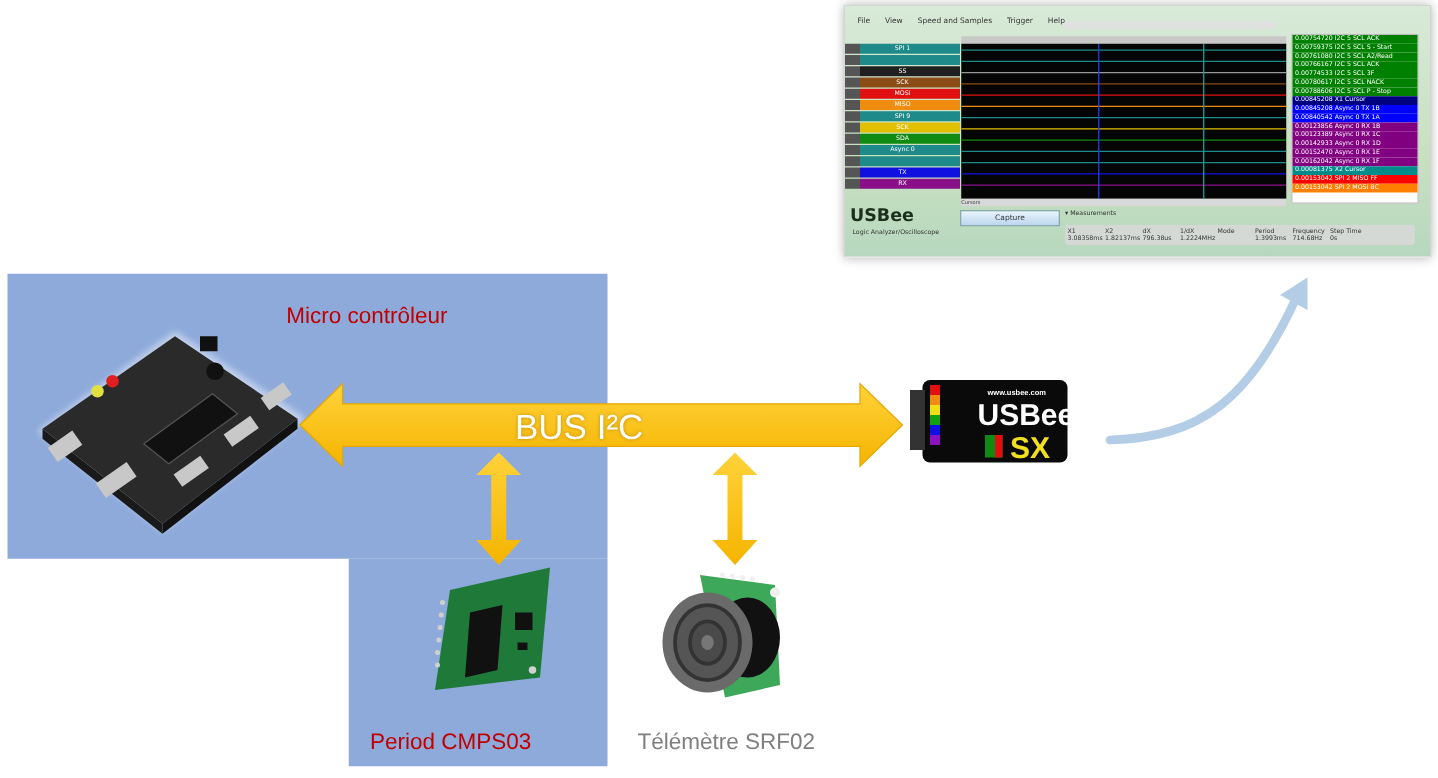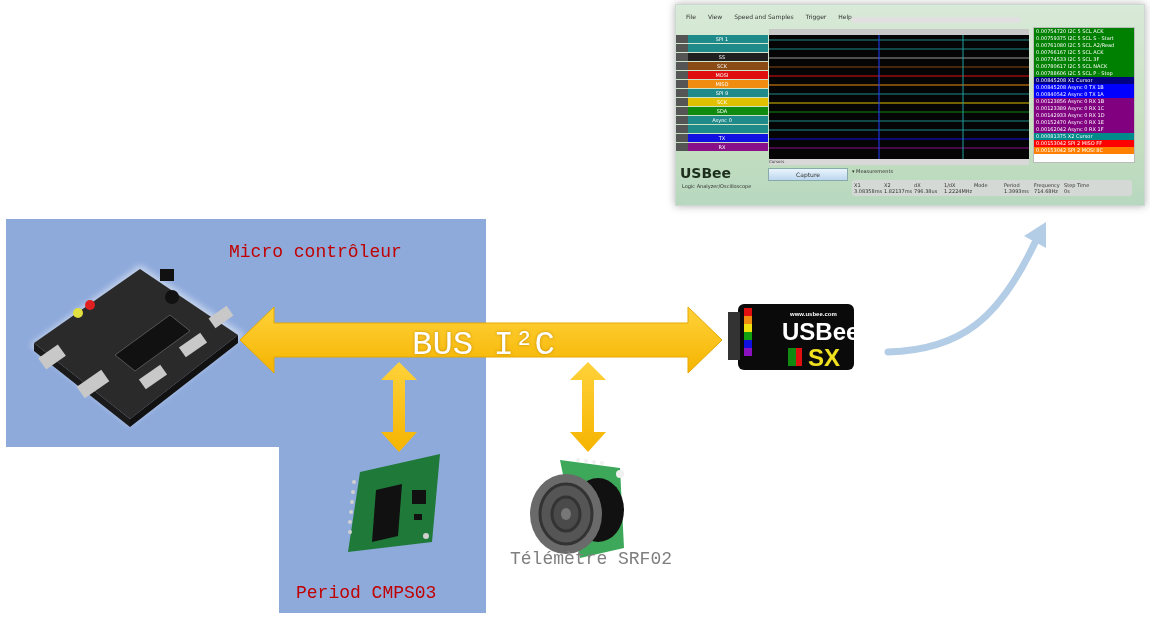--- a/index.html
+++ b/index.html
@@ -1,25 +1,25 @@
 <!DOCTYPE html>
 <html><head>
 <meta charset="utf-8">
 <style>
   html,body{margin:0;padding:0;}
   body{width:1150px;height:622px;position:relative;background:#ffffff;overflow:hidden;font-family:"DejaVu Sans",sans-serif;}
   .abs{position:absolute;}
   
   #zone-top{left:6px;top:219px;width:480px;height:228px;background:#8eaadb;}
   #zone-bottom{left:279px;top:447px;width:207px;height:166px;background:#8eaadb;}
-  .label{position:absolute;font-family:Liberation Mono, monospace;font-size:18px;white-space:nowrap;}
+  .label{position:absolute;font-family:Liberation Sans, sans-serif;font-size:18px;white-space:nowrap;}
   #lbl-micro{left:229px;top:242px;color:#c00000;}
   #lbl-compas{left:296px;top:583px;color:#c00000;}
-  #lbl-telem{left:510px;top:549px;color:#7f7f7f;}
-  #bus-label{left:412px;top:326px;color:#fff;font-size:34px;text-shadow:0 0 3px rgba(150,100,0,.6);}
+  #lbl-telem{left:510px;top:583px;color:#7f7f7f;}
+  #bus-label{left:412px;top:326px;color:#fff;font-size:28px;text-shadow:0 0 3px rgba(150,100,0,.6);}
   
   #app{left:675px;top:4px;width:468px;height:200px;border:1px solid #cfd8d0;background:linear-gradient(180deg,#d8ead8 0%,#c8e0c0 60%,#b7d8bf 100%);box-shadow:0 0 8px rgba(0,0,0,.3);}
   #app-menubar{left:0;top:8px;width:100%;height:14px;font-size:6px;color:#333;}
   #app-menubar span{margin-left:10px;}
   #app-slider{left:175px;top:12px;width:170px;height:6px;background:#e0e0e0;border-radius:3px;}
   #app-channels{left:0;top:30px;width:92px;height:124px;}
   .ch{height:8px;margin-bottom:1px;font-size:5px;color:#fff;text-align:center;line-height:8px;}
   #app-wave{left:93px;top:30px;width:260px;height:124px;background:#050505;}
   #app-ruler{left:93px;top:24px;width:260px;height:6px;background:#c8c8c8;font-size:4px;color:#333;}
   #app-list{left:357px;top:22px;width:100px;height:134px;background:#fff;border:1px solid #bbb;}

